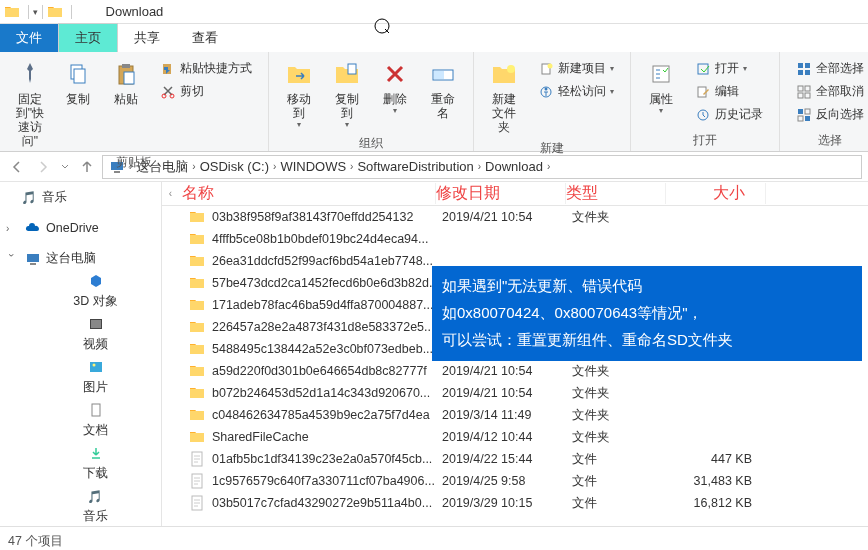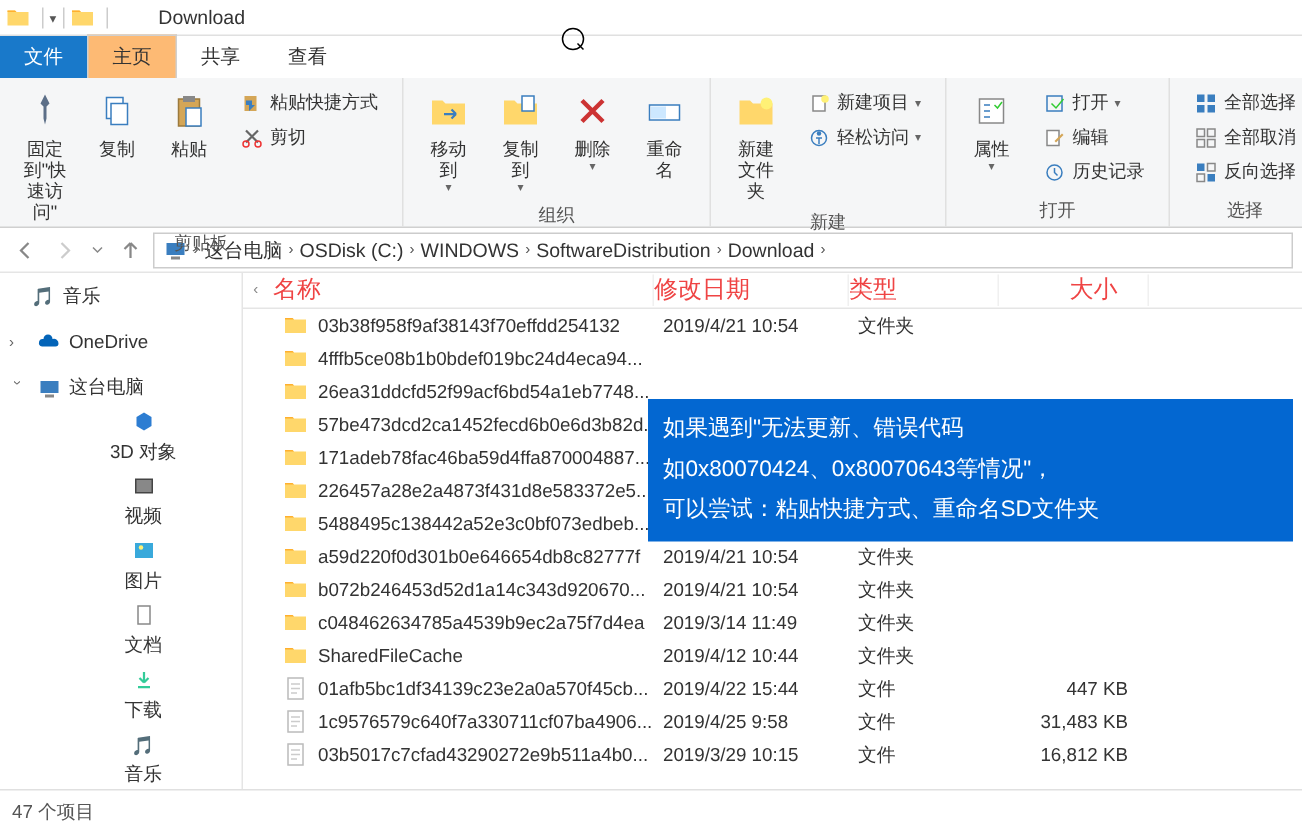--- a/index.html
+++ b/index.html
@@ -5,21 +5,21 @@
 * { margin: 0; padding: 0; box-sizing: border-box; font-family: "Microsoft YaHei", "Segoe UI", sans-serif; }
 body { width: 868px; height: 550px; overflow: hidden; background: #fff; font-size: 12px; color: #333; position: relative; }
 
 .titlebar { height: 24px; background: #fff; display: flex; align-items: center; padding: 0 4px; border-bottom: 1px solid #e0e0e0; }
 .titlebar .folder-icon { width: 16px; height: 16px; margin-right: 4px; }
 .titlebar .title-text { font-size: 13px; margin-left: 30px; }
 
 .tabrow { height: 28px; display: flex; align-items: flex-end; background: #fff; padding: 0; }
 .tab { padding: 5px 16px; font-size: 13px; cursor: pointer; }
 .tab.active-dark { background: #1979ca; color: #fff; }
-.tab.active { background: #fdba74; border: 1px solid #d0d0d0; border-bottom: none; }
+.tab.active { background: #5eead4; border: 1px solid #d0d0d0; border-bottom: none; }
 
 .ribbon { height: 100px; background: #f5f6f7; border-bottom: 1px solid #d0d0d0; display: flex; }
 .rgroup { display: flex; flex-direction: column; padding: 2px 8px 0 8px; border-right: 1px solid #e0e0e0; position: relative; }
 .rgroup-body { display: flex; flex: 1; gap: 4px; }
 .rgroup-label { text-align: center; font-size: 12px; color: #555; padding: 2px 0; }
 .rbutton { display: flex; flex-direction: column; align-items: center; padding: 4px 6px; cursor: pointer; min-width: 44px; }
 .rbutton .ricon { width: 32px; height: 32px; display: flex; align-items: center; justify-content: center; margin-bottom: 2px; }
 .rbutton .rlabel { font-size: 12px; text-align: center; line-height: 14px; }
 .rbutton-small-list { display: flex; flex-direction: column; gap: 2px; padding: 4px; }
 .rbutton-small { display: flex; align-items: center; gap: 4px; padding: 2px 4px; cursor: pointer; white-space: nowrap; }
@@ -676,21 +676,21 @@
   </div>
 </div>
 
 <div class="statusbar">
   <span>47 个项目</span>
 </div>
 
 <div class="overlay">
   <div>如果遇到"无法更新、错误代码</div>
   <div>如0x80070424、0x80070643等情况"，</div>
-  <div>可以尝试：粘贴快捷方式、重命名SD文件夹</div>
+  <div>可以尝试：重置更新组件、重命名SD文件夹</div>
 </div>
 
 <div class="cursor">
   <svg width="18" height="18" viewBox="0 0 18 18">
       <circle cx="9" cy="9" r="7" fill="none" stroke="#000" stroke-width="1"></circle>
       <path d="M12 12l4 4" stroke="#000"></path>
     </svg>
 </div>
 
 </body></html>

